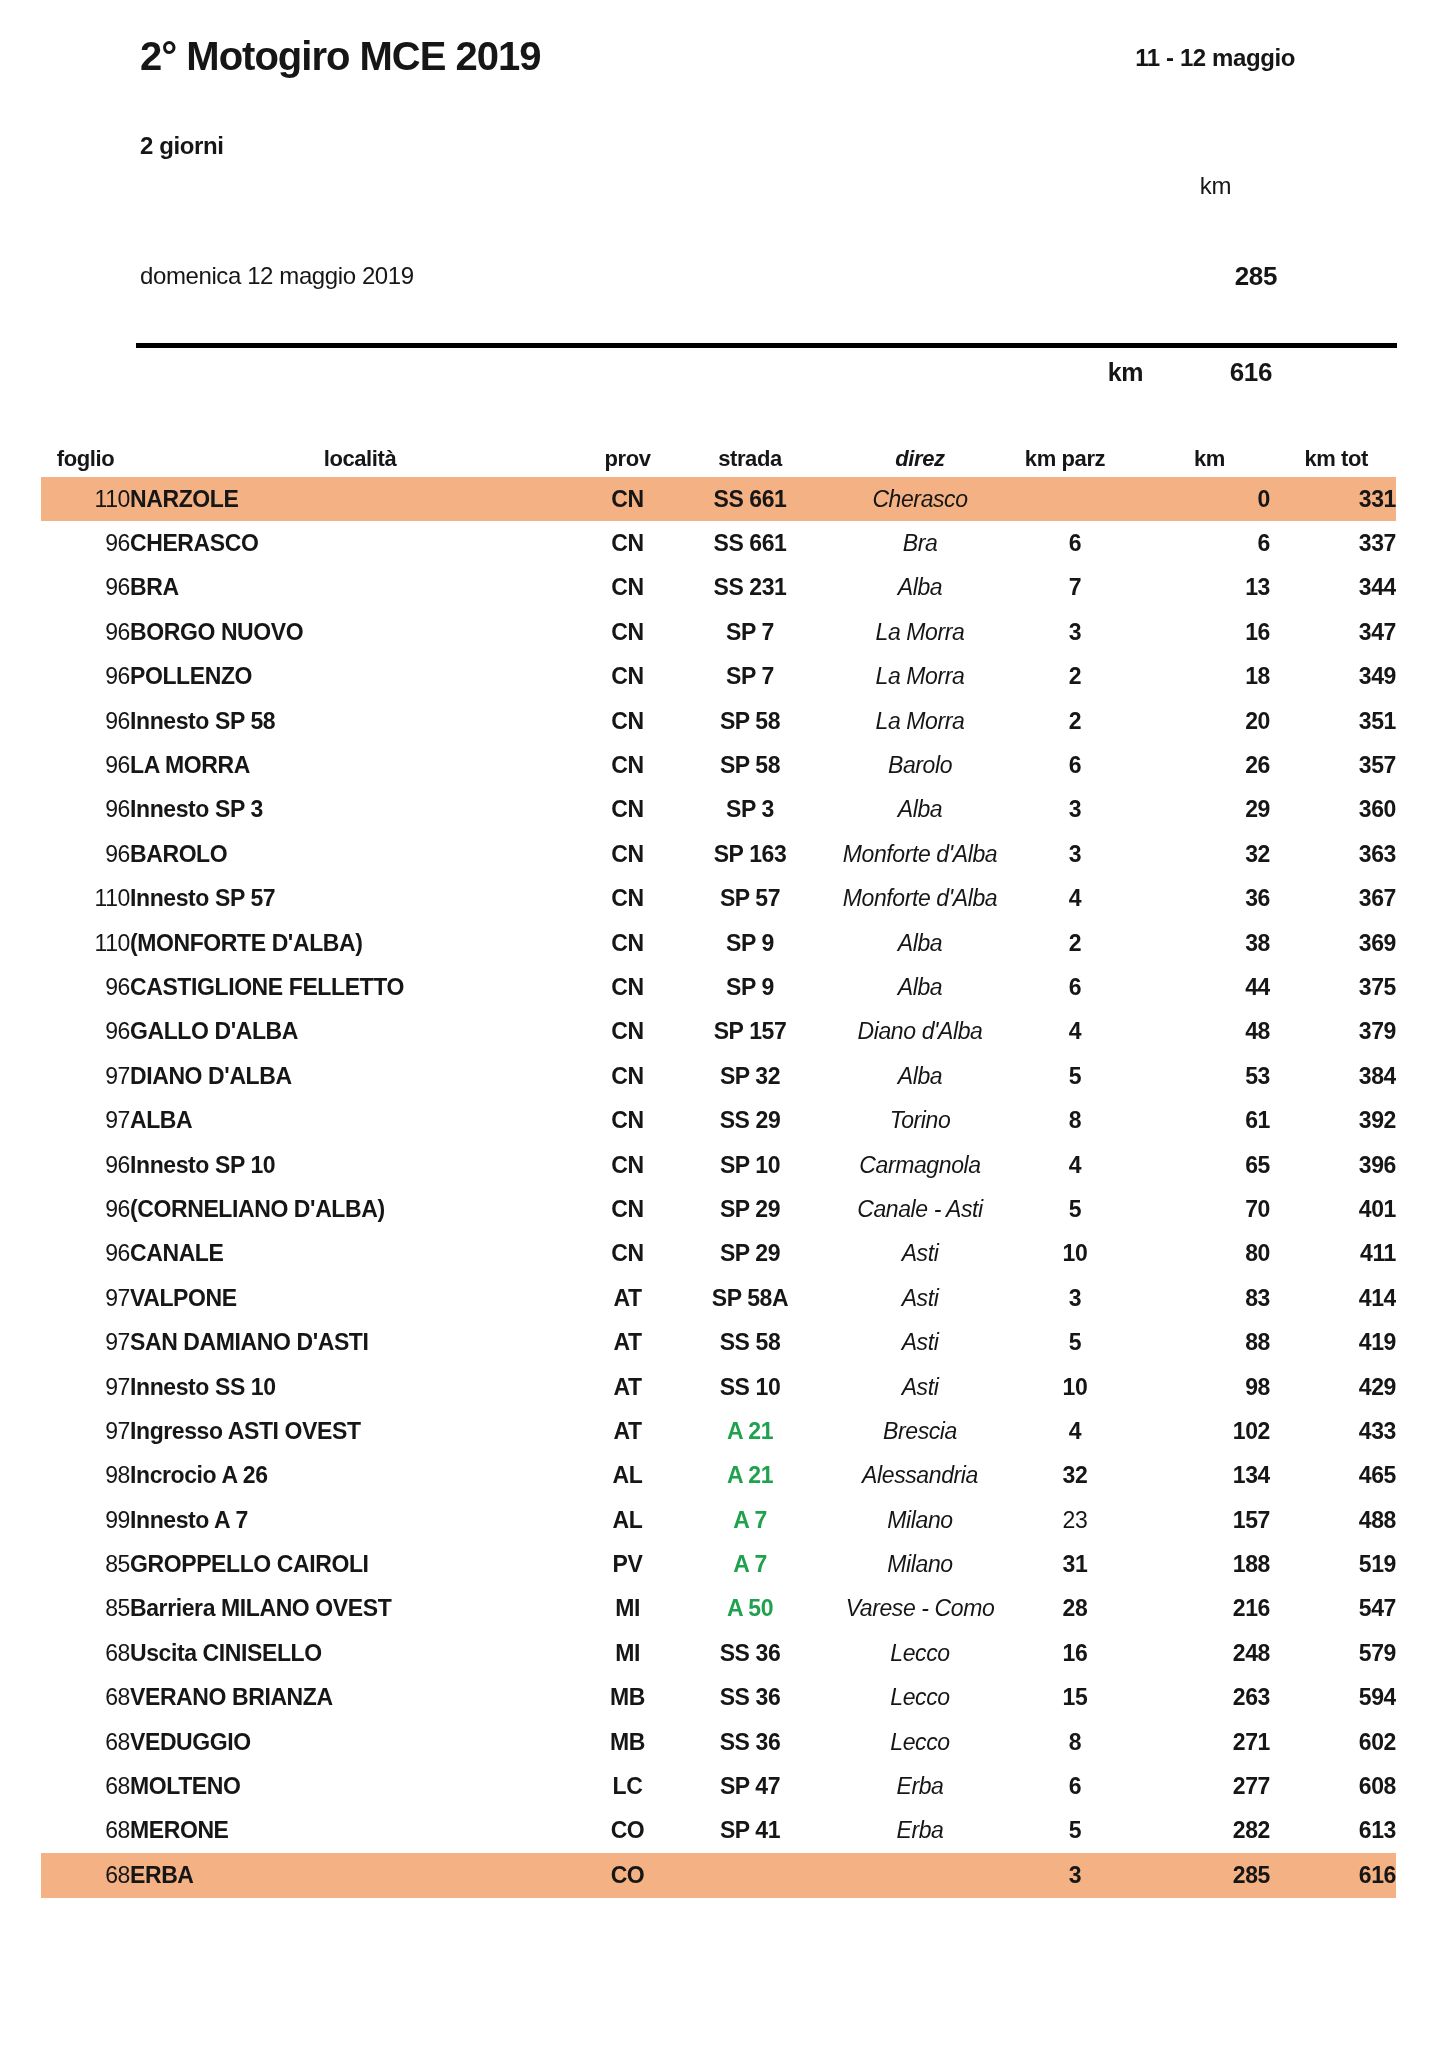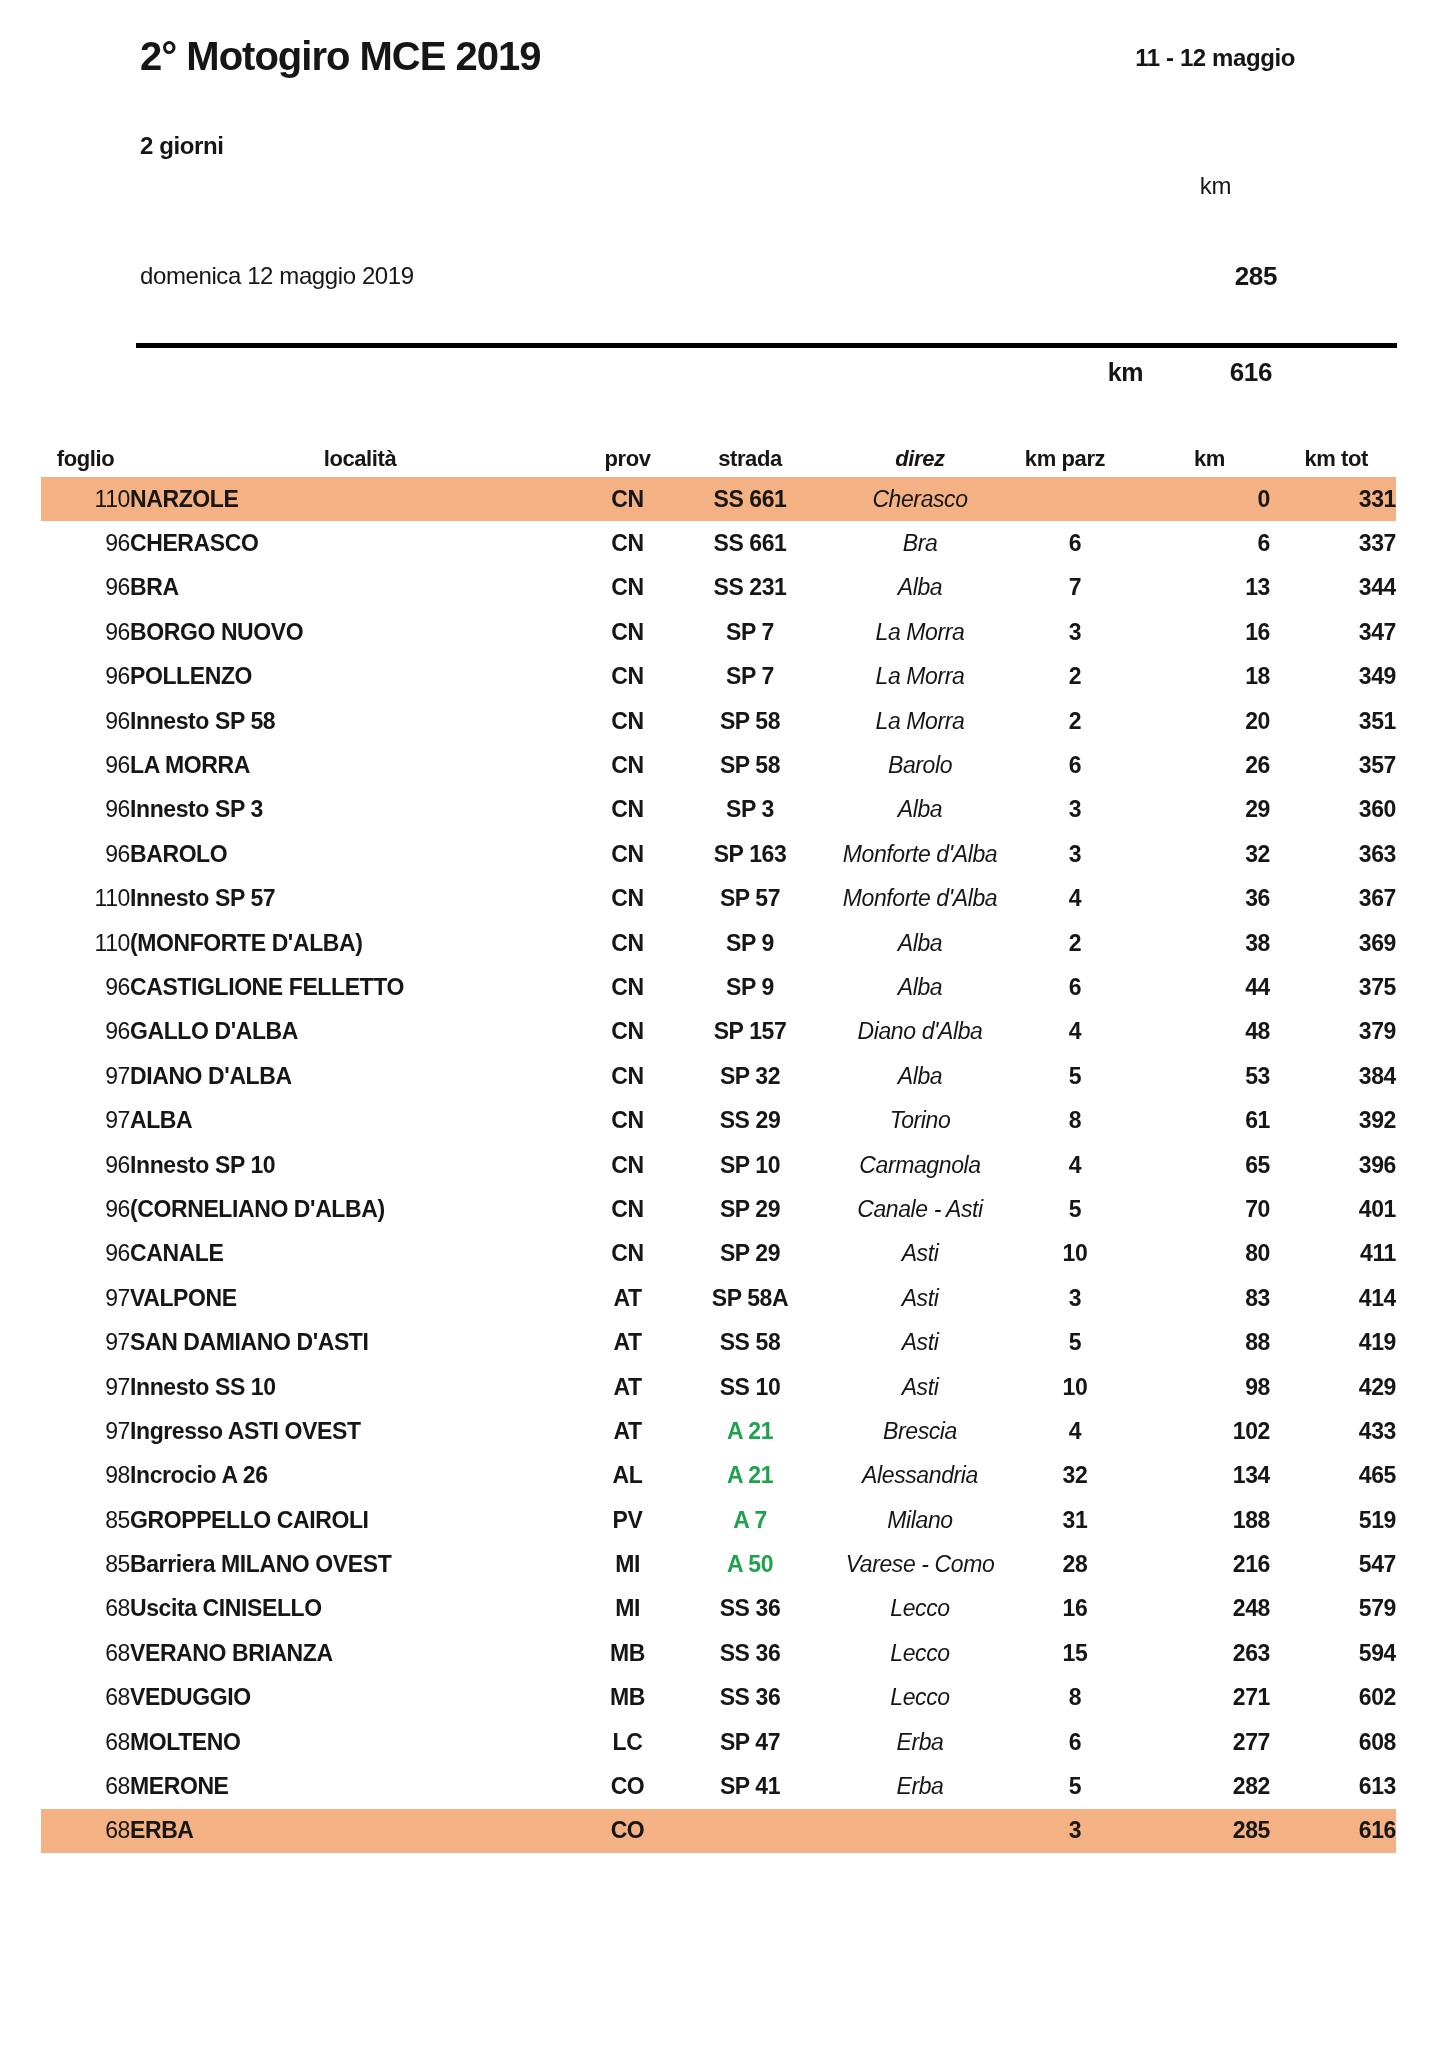--- a/index.html
+++ b/index.html
@@ -328,20 +328,30 @@
           <td class="c0">98</td>
           <td class="c1">Incrocio A 26</td>
           <td class="c2">AL</td>
           <td class="c3 green">A 21</td>
           <td class="c4">Alessandria</td>
           <td class="c5">32</td>
           <td class="c6">134</td>
           <td class="c7">465</td>
         </tr>
         <tr>
+          <td class="c0">99</td>
+          <td class="c1">Innesto A 7</td>
+          <td class="c2">AL</td>
+          <td class="c3 green">A 7</td>
+          <td class="c4">Milano</td>
+          <td class="c5 light">23</td>
+          <td class="c6">157</td>
+          <td class="c7">488</td>
+        </tr>
+        <tr>
           <td class="c0">85</td>
           <td class="c1">GROPPELLO CAIROLI</td>
           <td class="c2">PV</td>
           <td class="c3 green">A 7</td>
           <td class="c4">Milano</td>
           <td class="c5">31</td>
           <td class="c6">188</td>
           <td class="c7">519</td>
         </tr>
         <tr>

